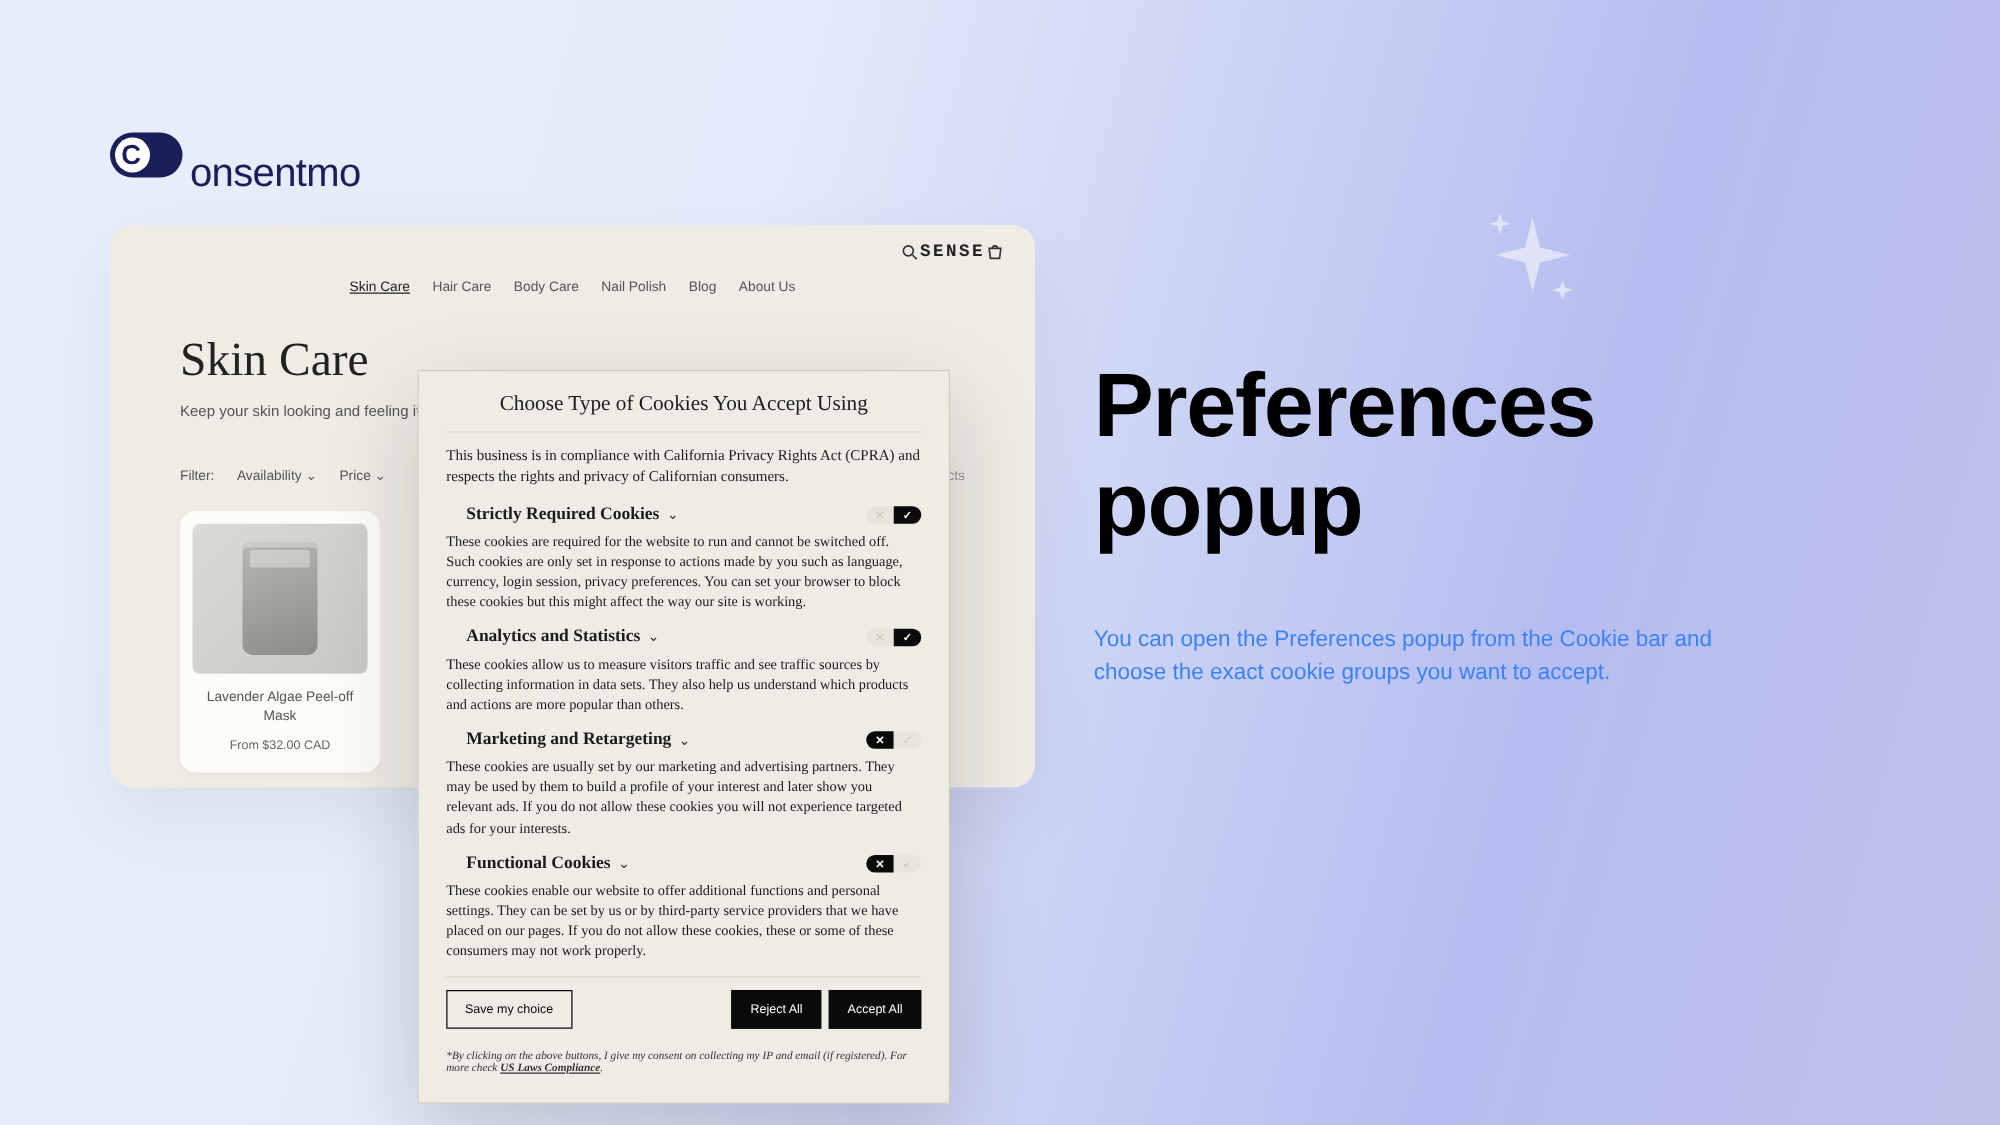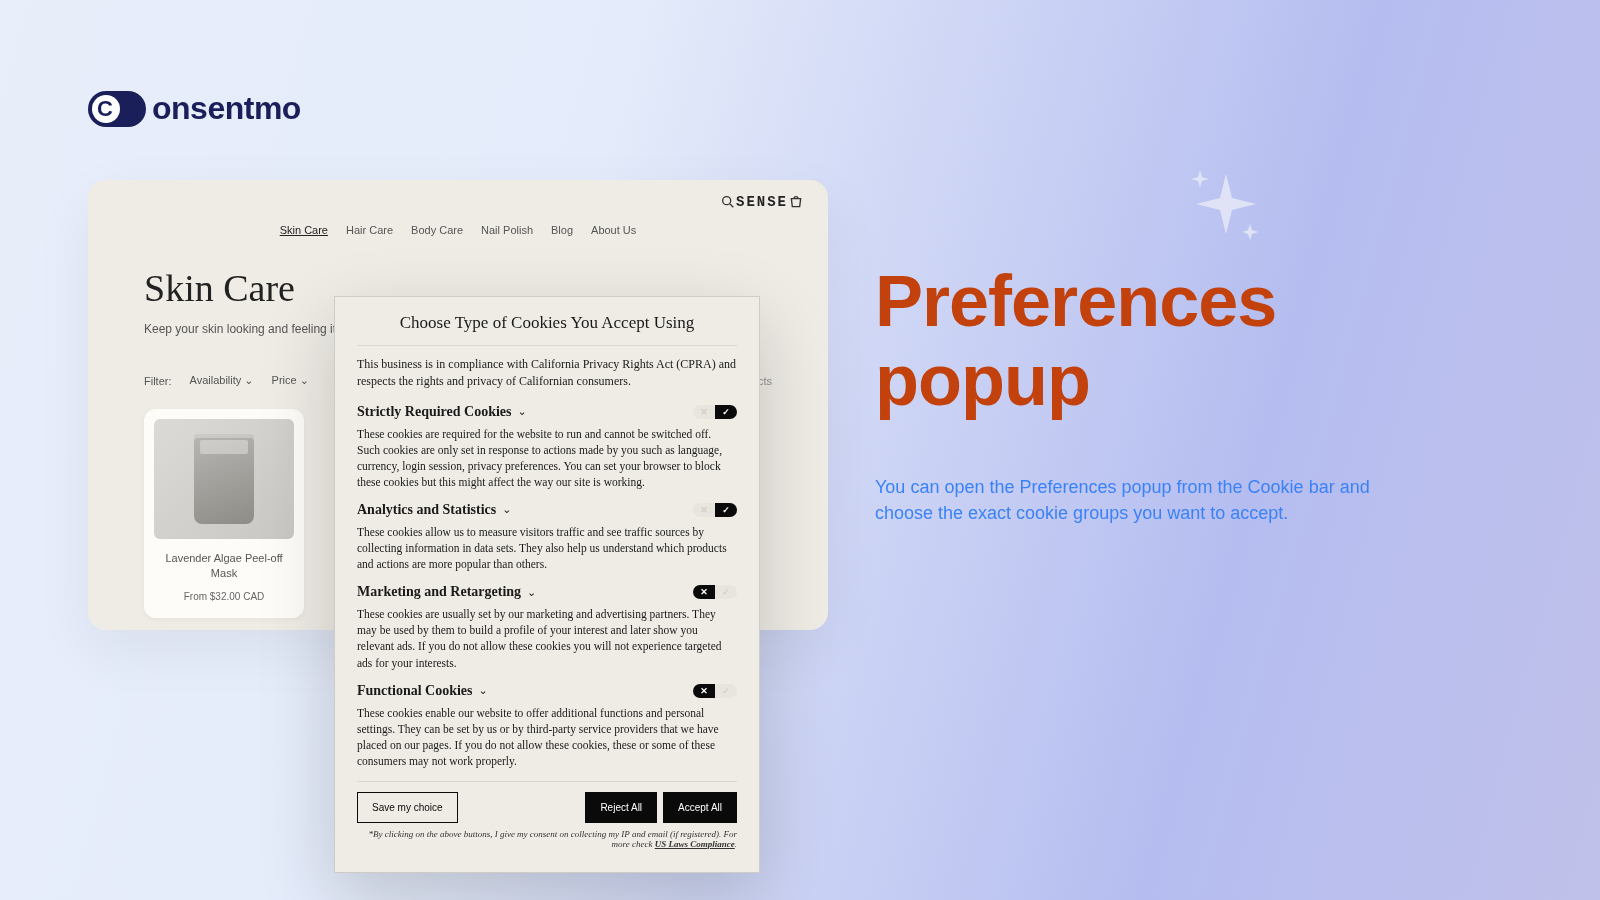--- a/index.html
+++ b/index.html
@@ -6,27 +6,27 @@
 html, body { width: 1600px; height: 900px; overflow: hidden; font-family: -apple-system, BlinkMacSystemFont, 'Segoe UI', sans-serif; }
 body {
   background: linear-gradient(105deg, #e8eefa 0%, #e4ebfa 35%, #b5bdf0 75%, #c0c1ea 100%);
   position: relative;
 }
 
 .logo-row { position: absolute; top: 90px; left: 88px; display: flex; align-items: center; gap: 12px; }
 .logo-circle { width: 58px; height: 36px; background: #1a1f5a; border-radius: 18px; position: relative; display: flex; align-items: center; }
 .logo-circle::before { content: ''; position: absolute; left: 4px; width: 28px; height: 28px; background: #fff; border-radius: 50%; }
 .logo-c { position: absolute; left: 9px; font-size: 22px; font-weight: 800; color: #1a1f5a; z-index: 1; }
-.logo-text { font-size: 32px; font-weight: 700; color: #1a1f5a; letter-spacing: -0.5px; margin-left: -6px; }
+.logo-text { font-size: 32px; font-weight: 400; color: #1a1f5a; letter-spacing: -0.5px; margin-left: -6px; margin-top: 30px; }
 
 .sparkles { position: absolute; top: 166px; left: 1186px; width: 80px; height: 80px; }
 .sparkles svg { width: 100%; height: 100%; }
 
 .info-panel { position: absolute; top: 262px; left: 875px; width: 540px; }
-.info-title { font-size: 72px; font-weight: 700; color: #c2410c; line-height: 1.1; letter-spacing: -1px; }
+.info-title { font-size: 72px; font-weight: 700; color: #000000; line-height: 1.1; letter-spacing: -1px; margin-top: 24px; }
 .info-body { margin-top: 54px; font-size: 18px; color: #3b82f6; line-height: 1.45; }
 
 .store-wrap { position: absolute; top: 180px; left: 88px; width: 740px; height: 450px; background: #efece6; border-radius: 18px; box-shadow: 0 20px 60px rgba(0,0,0,0.06); overflow: hidden; }
 .store-topbar { display: flex; align-items: center; justify-content: flex-end; padding: 14px 24px 6px; font-family: Liberation Mono, monospace; }
 .store-topbar .ic { width: 16px; height: 16px; color: #333; }
 .store-brand { font-weight: 700; letter-spacing: 2px; font-size: 14px; color: #222; }
 .store-nav { display: flex; justify-content: center; gap: 18px; font-size: 11px; color: #555; margin-top: 8px; }
 .store-nav .navlink { cursor: pointer; }
 .store-nav .navlink.active { text-decoration: underline; color: #222; }
 .store-content { padding: 30px 56px 0; }
@@ -45,40 +45,40 @@
   position: absolute; top: 296px; left: 334px; width: 426px;
   background: #efece6; border: 1px solid #cfccc5; box-shadow: 0 26px 70px rgba(0,0,0,0.18);
   font-family: Georgia, 'Times New Roman', serif; color: #1a1a1a;
 }
 .cookie-inner { padding: 16px 22px 23px; }
 .cookie-title { text-align: center; font-size: 17px; font-weight: 400; margin-bottom: 12px; }
 .hr { border: none; border-top: 1px solid #dcd8d0; margin: 0 0 10px; }
 .cookie-compliance { font-size: 12px; line-height: 1.4; margin-bottom: 14px; }
 .cat { margin-bottom: 12px; }
 .cat-head { display: flex; align-items: center; justify-content: space-between; margin-bottom: 6px; }
-.cat-title-wrap { display: flex; align-items: center; gap: 6px; }
+.cat-title-wrap { display: flex; align-items: center; gap: 6px; margin-left: 16px; }
 .cat-title { font-size: 14px; font-weight: 700; }
 .chev { font-size: 11px; }
 .cat-desc { font-size: 11.5px; line-height: 1.4; }
 
 .toggle-pair { display: flex; align-items: center; gap: 0; }
 .toggle-pill { width: 22px; height: 14px; display: inline-flex; align-items: center; justify-content: center; font-size: 9px; font-weight: 700; }
 .toggle-pill.left { border-radius: 8px 0 0 8px; }
 .toggle-pill.right { border-radius: 0 8px 8px 0; }
 .toggle-pair.on .left { background: #e8e5de; color: #d1cec6; }
 .toggle-pair.on .right { background: #0a0a0a; color: #fff; }
 .toggle-pair.off .left { background: #0a0a0a; color: #fff; }
 .toggle-pair.off .right { background: #e8e5de; color: #d1cec6; }
 
 .cookie-actions { display: flex; justify-content: space-between; align-items: center; margin-top: 6px; gap: 10px; }
 .btn { font-family: Arial, sans-serif; font-size: 10px; font-weight: 400; padding: 9px 14px; cursor: pointer; border: 1px solid #0a0a0a; }
 .btn-outline { background: transparent; color: #0a0a0a; }
 .btn-solid { background: #0a0a0a; color: #fff; }
 .btn-group-right { display: flex; gap: 6px; }
-.cookie-footnote { font-family: Georgia, serif; font-style: italic; font-size: 9px; color: #333; text-align: right; margin-top: 6px; }
+.cookie-footnote { font-family: Georgia, serif; font-style: italic; font-size: 9px; color: #333; text-align: left; margin-top: 16px; }
 .cookie-footnote .u { text-decoration: underline; font-weight:700; }
 </style>
 </head>
 <body>
 
 <div class="logo-row">
   <div class="logo-circle">
       <span class="logo-c">C</span>
     </div>
   <div class="logo-text">onsentmo</div>

